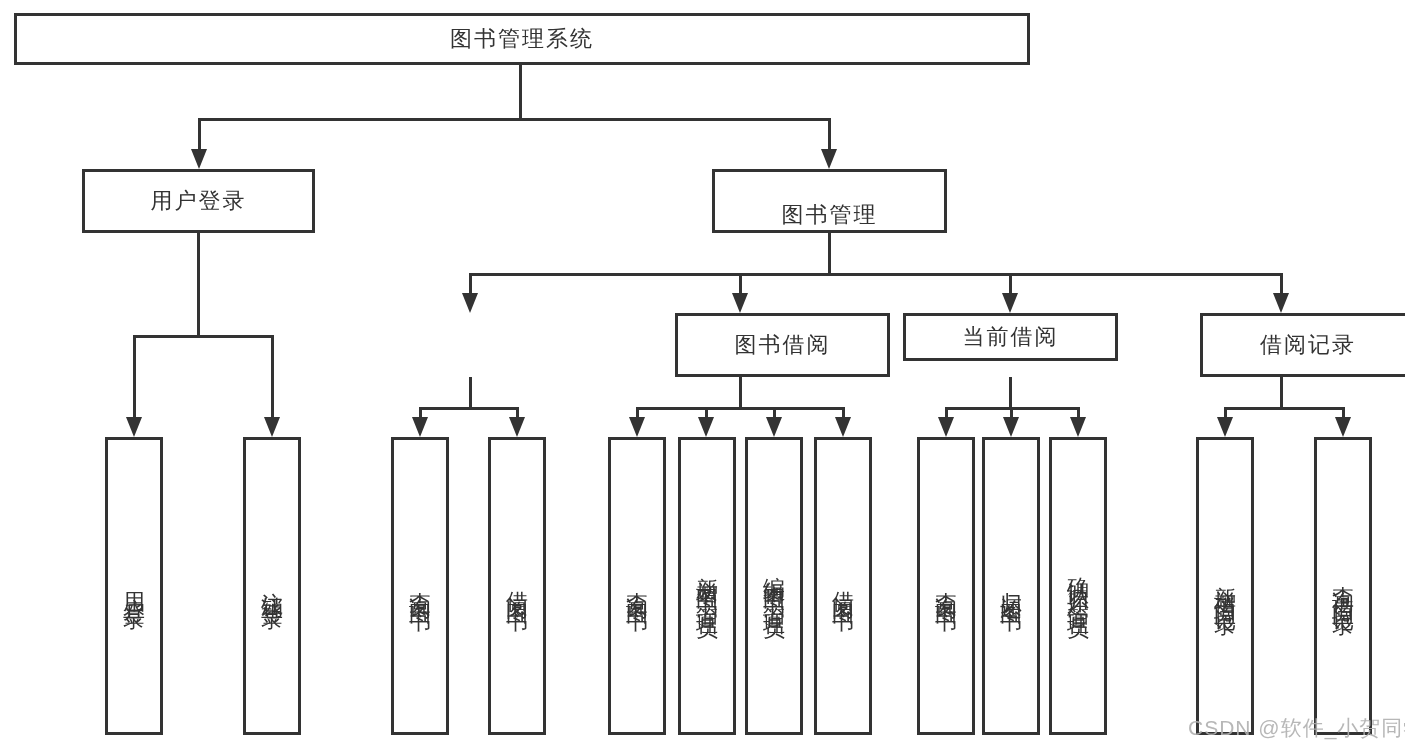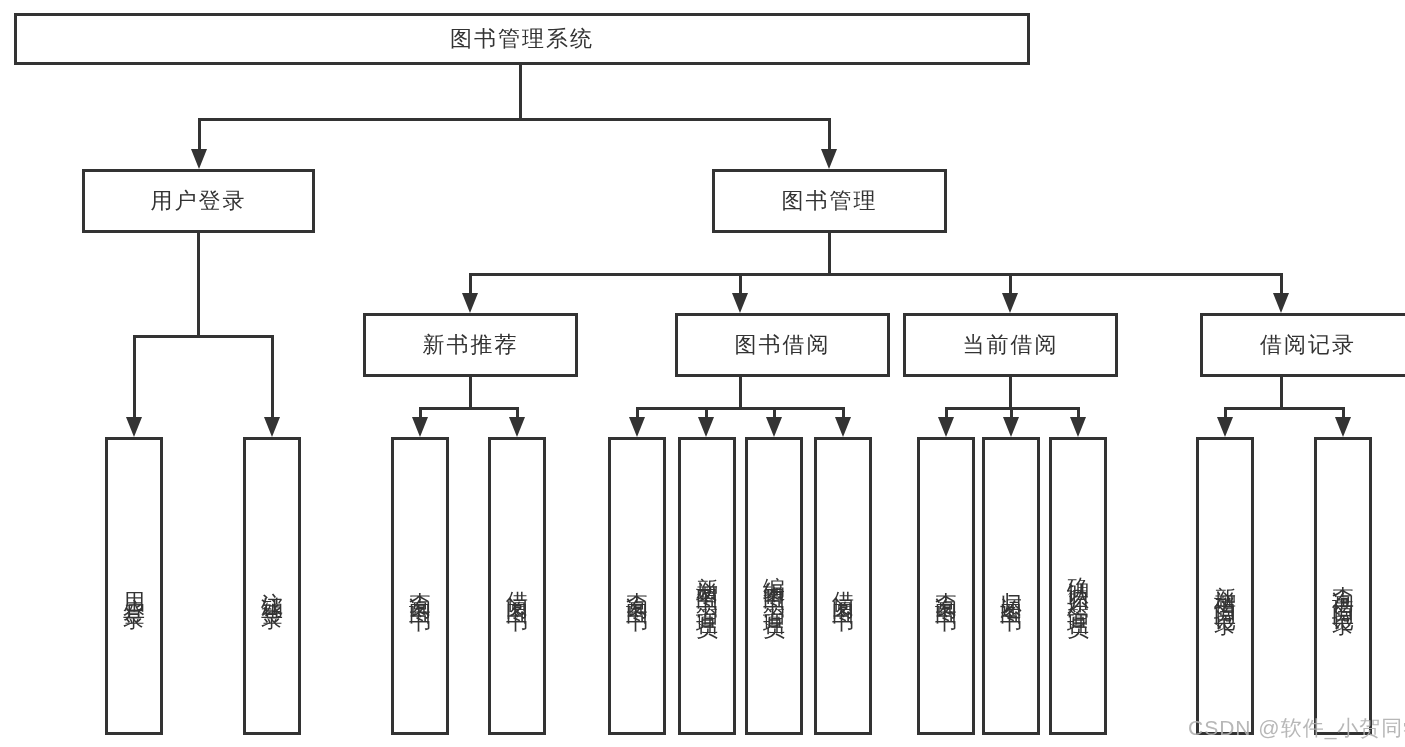--- a/index.html
+++ b/index.html
@@ -25,24 +25,24 @@
   .leaf .v-label{
     writing-mode:vertical-lr;
     text-orientation:mixed;
     font-size:22px;
     line-height:1;
     letter-spacing:6px;
   }
   
   #n-root{left:14px;top:13px;width:1016px;height:52px;}
   #n-user-login{left:82px;top:169px;width:233px;height:64px;}
-  #n-book-mgmt{left:712px;top:169px;width:235px;height:64px;}
+  #n-book-mgmt{left:712px;top:169px;width:235px;height:64px;align-items:flex-end;}
   #n-new-book-rec{left:363px;top:313px;width:215px;height:64px;}
   #n-book-borrow{left:633px;top:313px;width:215px;height:64px;margin-left:42px;}
-  #n-current-borrow{left:903px;top:313px;width:215px;height:64px;font-family:Liberation Mono, monospace;}
+  #n-current-borrow{left:903px;top:313px;width:215px;height:48px;font-family:Liberation Mono, monospace;}
   #n-borrow-record{left:1173px;top:313px;width:216px;height:64px;margin-left:27px;}
   #l-user-login{left:105px;}
   #l-logout{left:243px;}
   #l-query-book-1{left:391px;}
   #l-borrow-book-1{left:488px;}
   #l-query-book-2{left:608px;}
   #l-add-book{left:678px;}
   #l-edit-book{left:745px;}
   #l-borrow-book-2{left:814px;}
   #l-query-book-3{left:917px;}
@@ -77,23 +77,20 @@
     <span class="h-label">图书管理系统</span>
   </div>
 
   <div class="node" id="n-user-login">
     <span class="h-label">用户登录</span>
   </div>
   <div class="node" id="n-book-mgmt">
     <span class="h-label">图书管理</span>
   </div>
 
-  <div class="node" id="n-new-book-rec">
-    <span class="h-label">新书推荐</span>
-  </div>
   <div class="node" id="n-book-borrow">
     <span class="h-label">图书借阅</span>
   </div>
   <div class="node" id="n-current-borrow">
     <span class="h-label">当前借阅</span>
   </div>
   <div class="node" id="n-borrow-record">
     <span class="h-label">借阅记录</span>
   </div>
 

